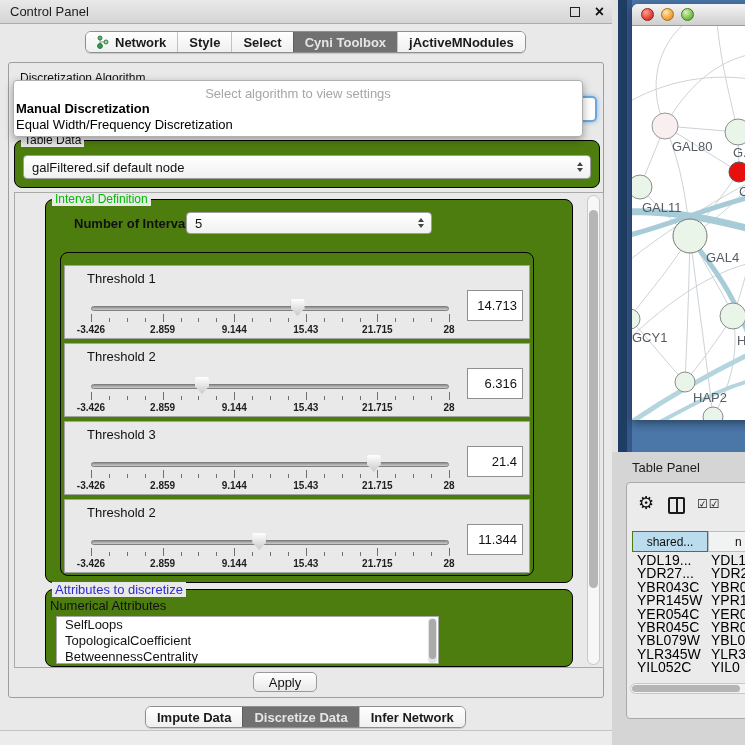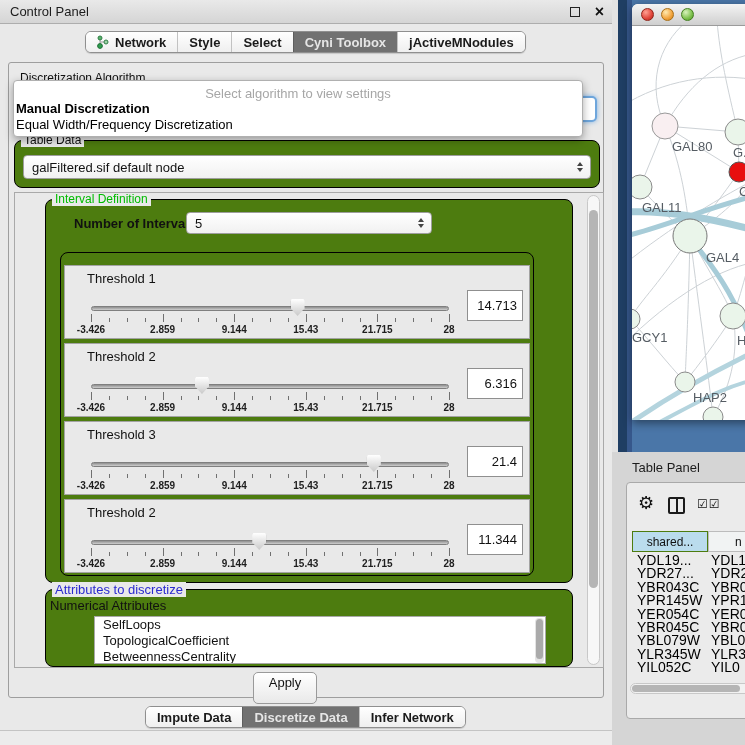--- a/index.html
+++ b/index.html
@@ -70,29 +70,29 @@
   .thr-ticks span { position:absolute; bottom:1px; width:1px; background:#707070; }
   .thr-ticks span.minor { height:4px; }
   .thr-ticks span.major { height:8px; }
   .thr-labels { position:absolute; left:26px; top:58px; width:358px; height:12px; }
   .thr-labels span { position:absolute; transform:translateX(-50%); font-size:10px; font-weight:bold; color:#1e1e1e; white-space:nowrap; }
   .thr-val { position:absolute; right:6px; top:24px; width:56px; height:31px; background:#fff; border:1px solid #8f8f8f;
     font-size:13px; color:#111; text-align:right; padding:7px 5px 0 0; }
 
   #attr-group { left:30px; top:396px; width:528px; height:78px; }
   .attr-title { position:absolute; left:4px; top:8px; font-size:13px; font-weight:normal; color:#111; }
-  .attr-list { position:absolute; left:10px; top:26px; width:452px; height:48px; background:#fff; border:1px solid #a8a8a8; overflow:hidden;margin-left:38px; }
+  .attr-list { position:absolute; left:10px; top:26px; width:383px; height:48px; background:#fff; border:1px solid #a8a8a8; overflow:hidden; }
   .attr-item { font-size:13px; color:#111; line-height:16px; padding-left:8px; white-space:nowrap; }
   .attr-sb { position:absolute; right:1px; top:1px; width:9px; height:45px; background:#e4e4e4; border-radius:4px; }
   .attr-sb-thumb { position:absolute; left:1px; top:1px; width:7px; height:40px; background:#aaaaaa; border-radius:4px; }
 
   .main-sb { position:absolute; right:3px; top:2px; width:13px; height:470px; background:#f7f7f7; border:1px solid #c8c8c8; border-radius:7px; }
   .main-sb-thumb { position:absolute; left:1px; top:14px; width:9px; height:378px; background:#b5b5b5; border-radius:5px; }
 
-  .apply-btn { position:absolute; left:253px; top:672px; width:64px; height:32px; border:1px solid #9a9a9a; border-radius:5px;
+  .apply-btn { position:absolute; left:253px; top:672px; width:64px; height:20px; border:1px solid #9a9a9a; border-radius:5px;
     background:linear-gradient(#ffffff,#e9e9e9); font-size:13px; color:#111; text-align:center; line-height:19px; }
 
   .cp-bottom-strip { position:absolute; left:0; top:730px; width:612px; height:15px; background:#ececec; border-top:1px solid #c4c4c4; }
 
   
   #right-side { position:absolute; left:612px; top:0; width:133px; height:578px; }
   #gutter { position:absolute; left:0; top:0; width:6px; height:452px; background:#e3e3e3; }
   #desktop { position:absolute; left:6px; top:0; width:127px; height:452px; background:#4a76a8; overflow:hidden; }
   #desktop .edge1 { position:absolute; left:0; top:0; width:9px; height:100%; background:#1f3e63; }
   #desktop .edge2 { position:absolute; left:9px; top:0; width:5px; height:100%; background:#36578b; }

